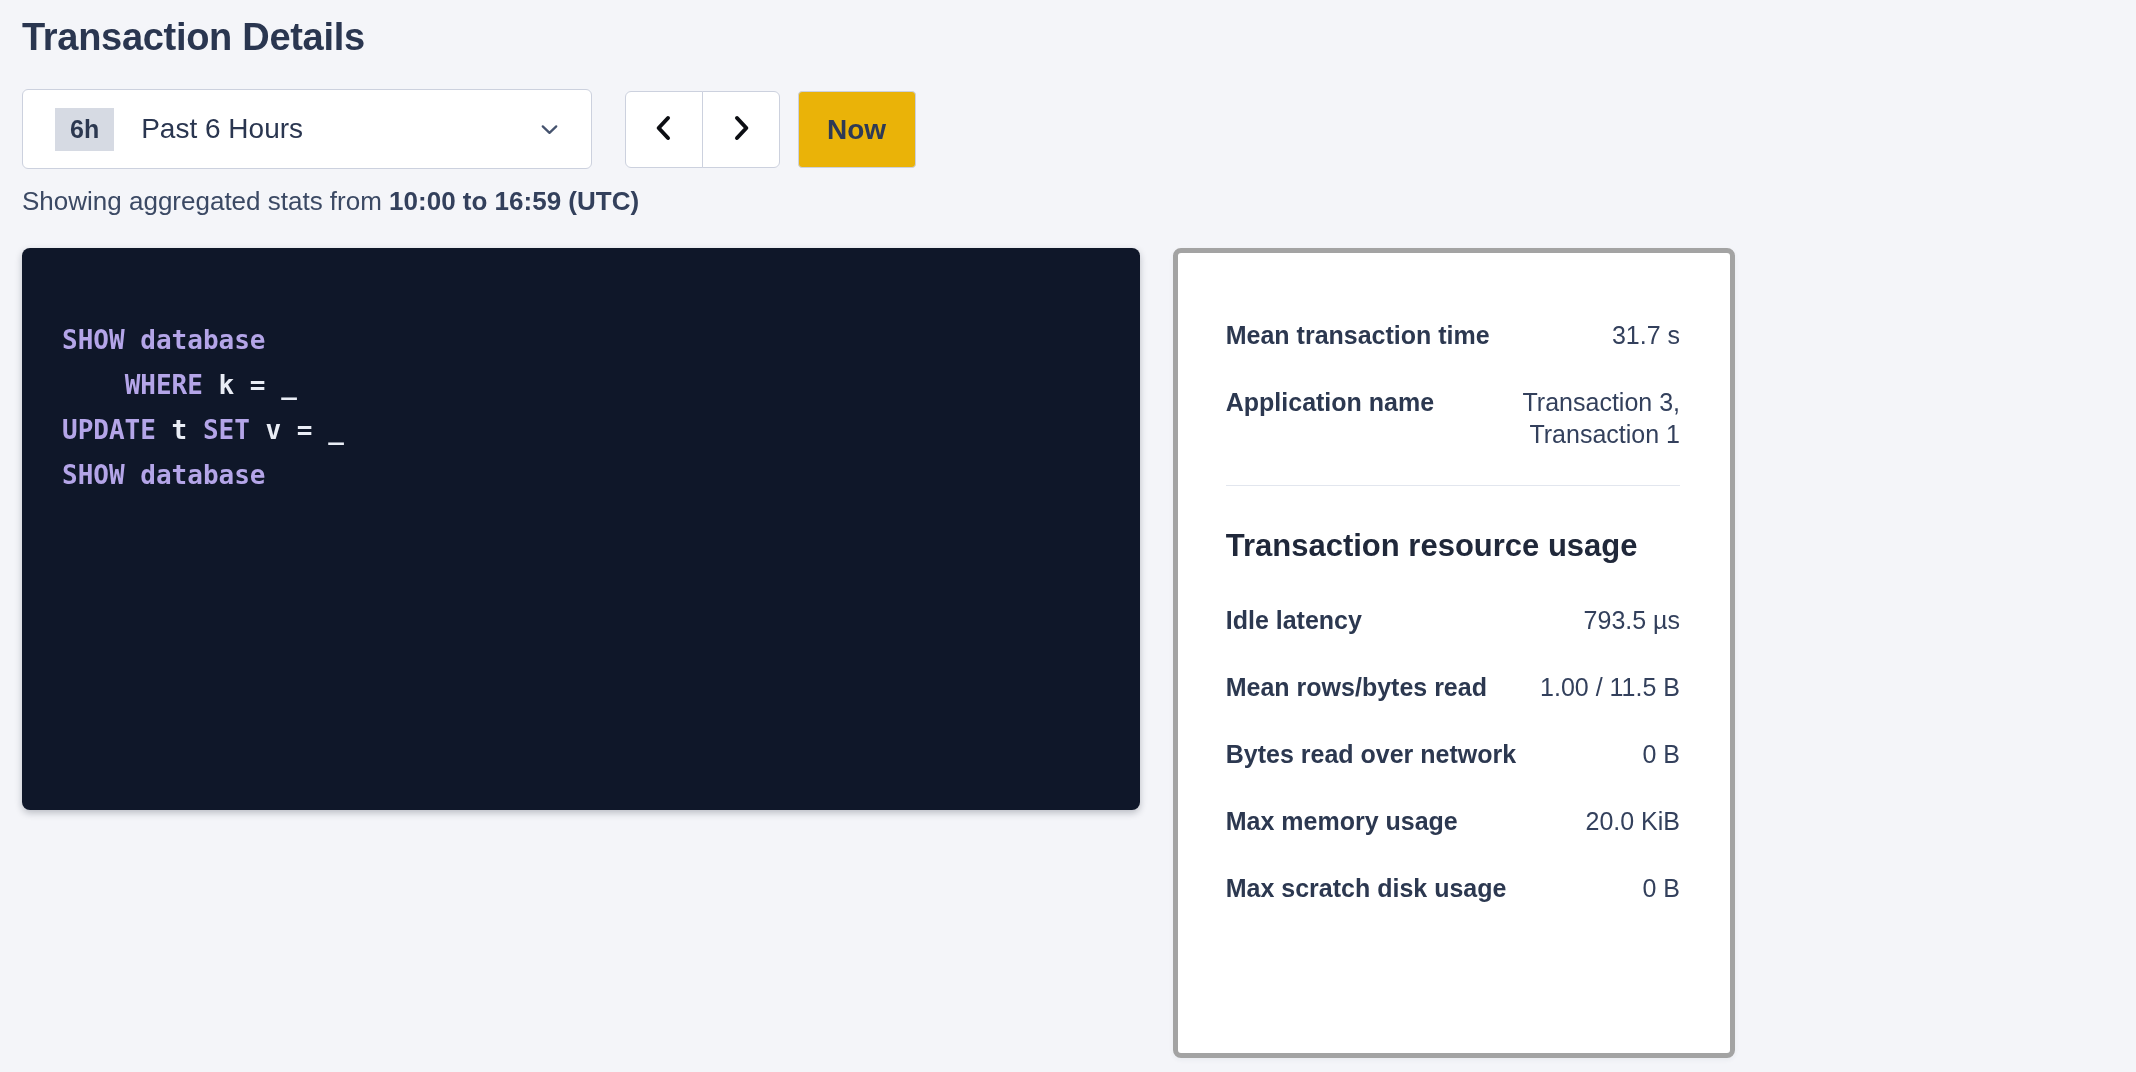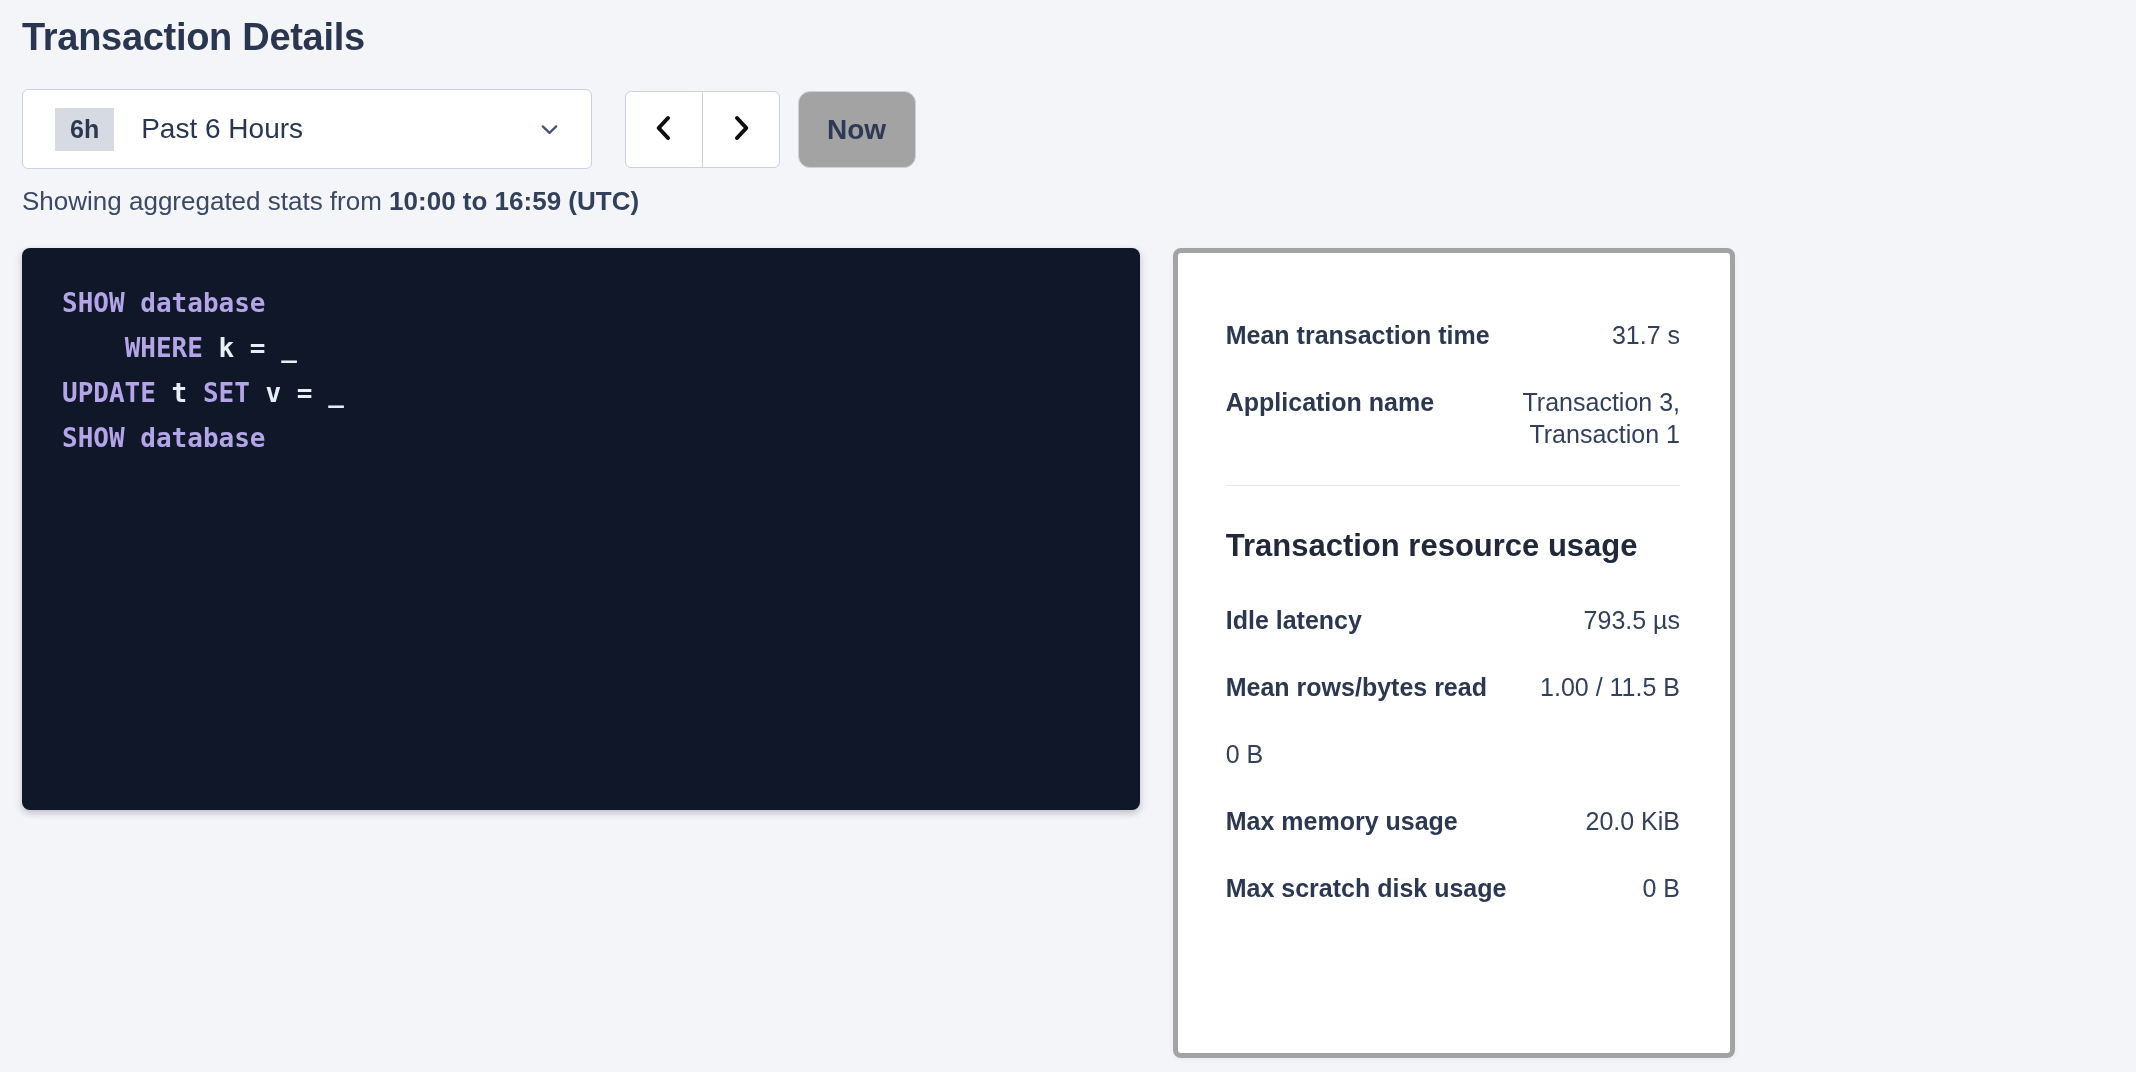--- a/index.html
+++ b/index.html
@@ -57,44 +57,44 @@
     border: 1.5px solid #ccd1de;
     display: flex; align-items: center; justify-content: center;
     cursor: pointer;
   }
   .arrow-btn.prev { border-radius: 6px 0 0 6px; }
   .arrow-btn.next { border-radius: 0 6px 6px 0; margin-left: -1.5px; }
 
   .now-btn {
     width: 118px; height: 77px;
     margin: 2px 0 0 18px;
-    background: #a3a3a3;
+    background: #eab308;
     border: 1.5px solid #ccd1de;
-    border-radius: 12px;
+    border-radius: 4px;
     font-family: inherit;
     font-size: 28px;
     font-weight: 600;
     color: #2e3a55;
     cursor: pointer;
   }
 
   .stats-line {
     margin-top: 17px;
     font-size: 26px;
     color: #3b4964;
   }
   .stats-line .range { font-weight: 700; color: #33405c; }
 
   .content { display: flex; align-items: flex-start; margin-top: 31px; }
 
   .code-card {
     width: 1389px; height: 562px;
     background: #0f1729;
     border-radius: 8px;
-    padding: 33px 40px;
+    padding: 70px 40px;
     box-shadow: 0 3px 7px rgba(15, 23, 41, 0.25);
   }
   .code-line {
     font-family: "DejaVu Sans Mono", monospace;
     font-size: 26px;
     line-height: 45px;
     white-space: pre;
   }
   .kw { color: #b4a5e8; font-weight: 700; }
   .pl { color: #e9edf5; font-weight: 700; }
@@ -196,20 +196,21 @@
 
       <div class="kv-row">
         <span class="kv-label">Idle latency</span>
         <span class="kv-value">793.5 µs</span>
       </div>
       <div class="kv-row">
         <span class="kv-label">Mean rows/bytes read</span>
         <span class="kv-value">1.00 / 11.5 B</span>
       </div>
       <div class="kv-row">
+        <span class="kv-label">Bytes read over network</span>
         <span class="kv-value">0 B</span>
       </div>
       <div class="kv-row">
         <span class="kv-label">Max memory usage</span>
         <span class="kv-value">20.0 KiB</span>
       </div>
       <div class="kv-row">
         <span class="kv-label">Max scratch disk usage</span>
         <span class="kv-value">0 B</span>
       </div>

